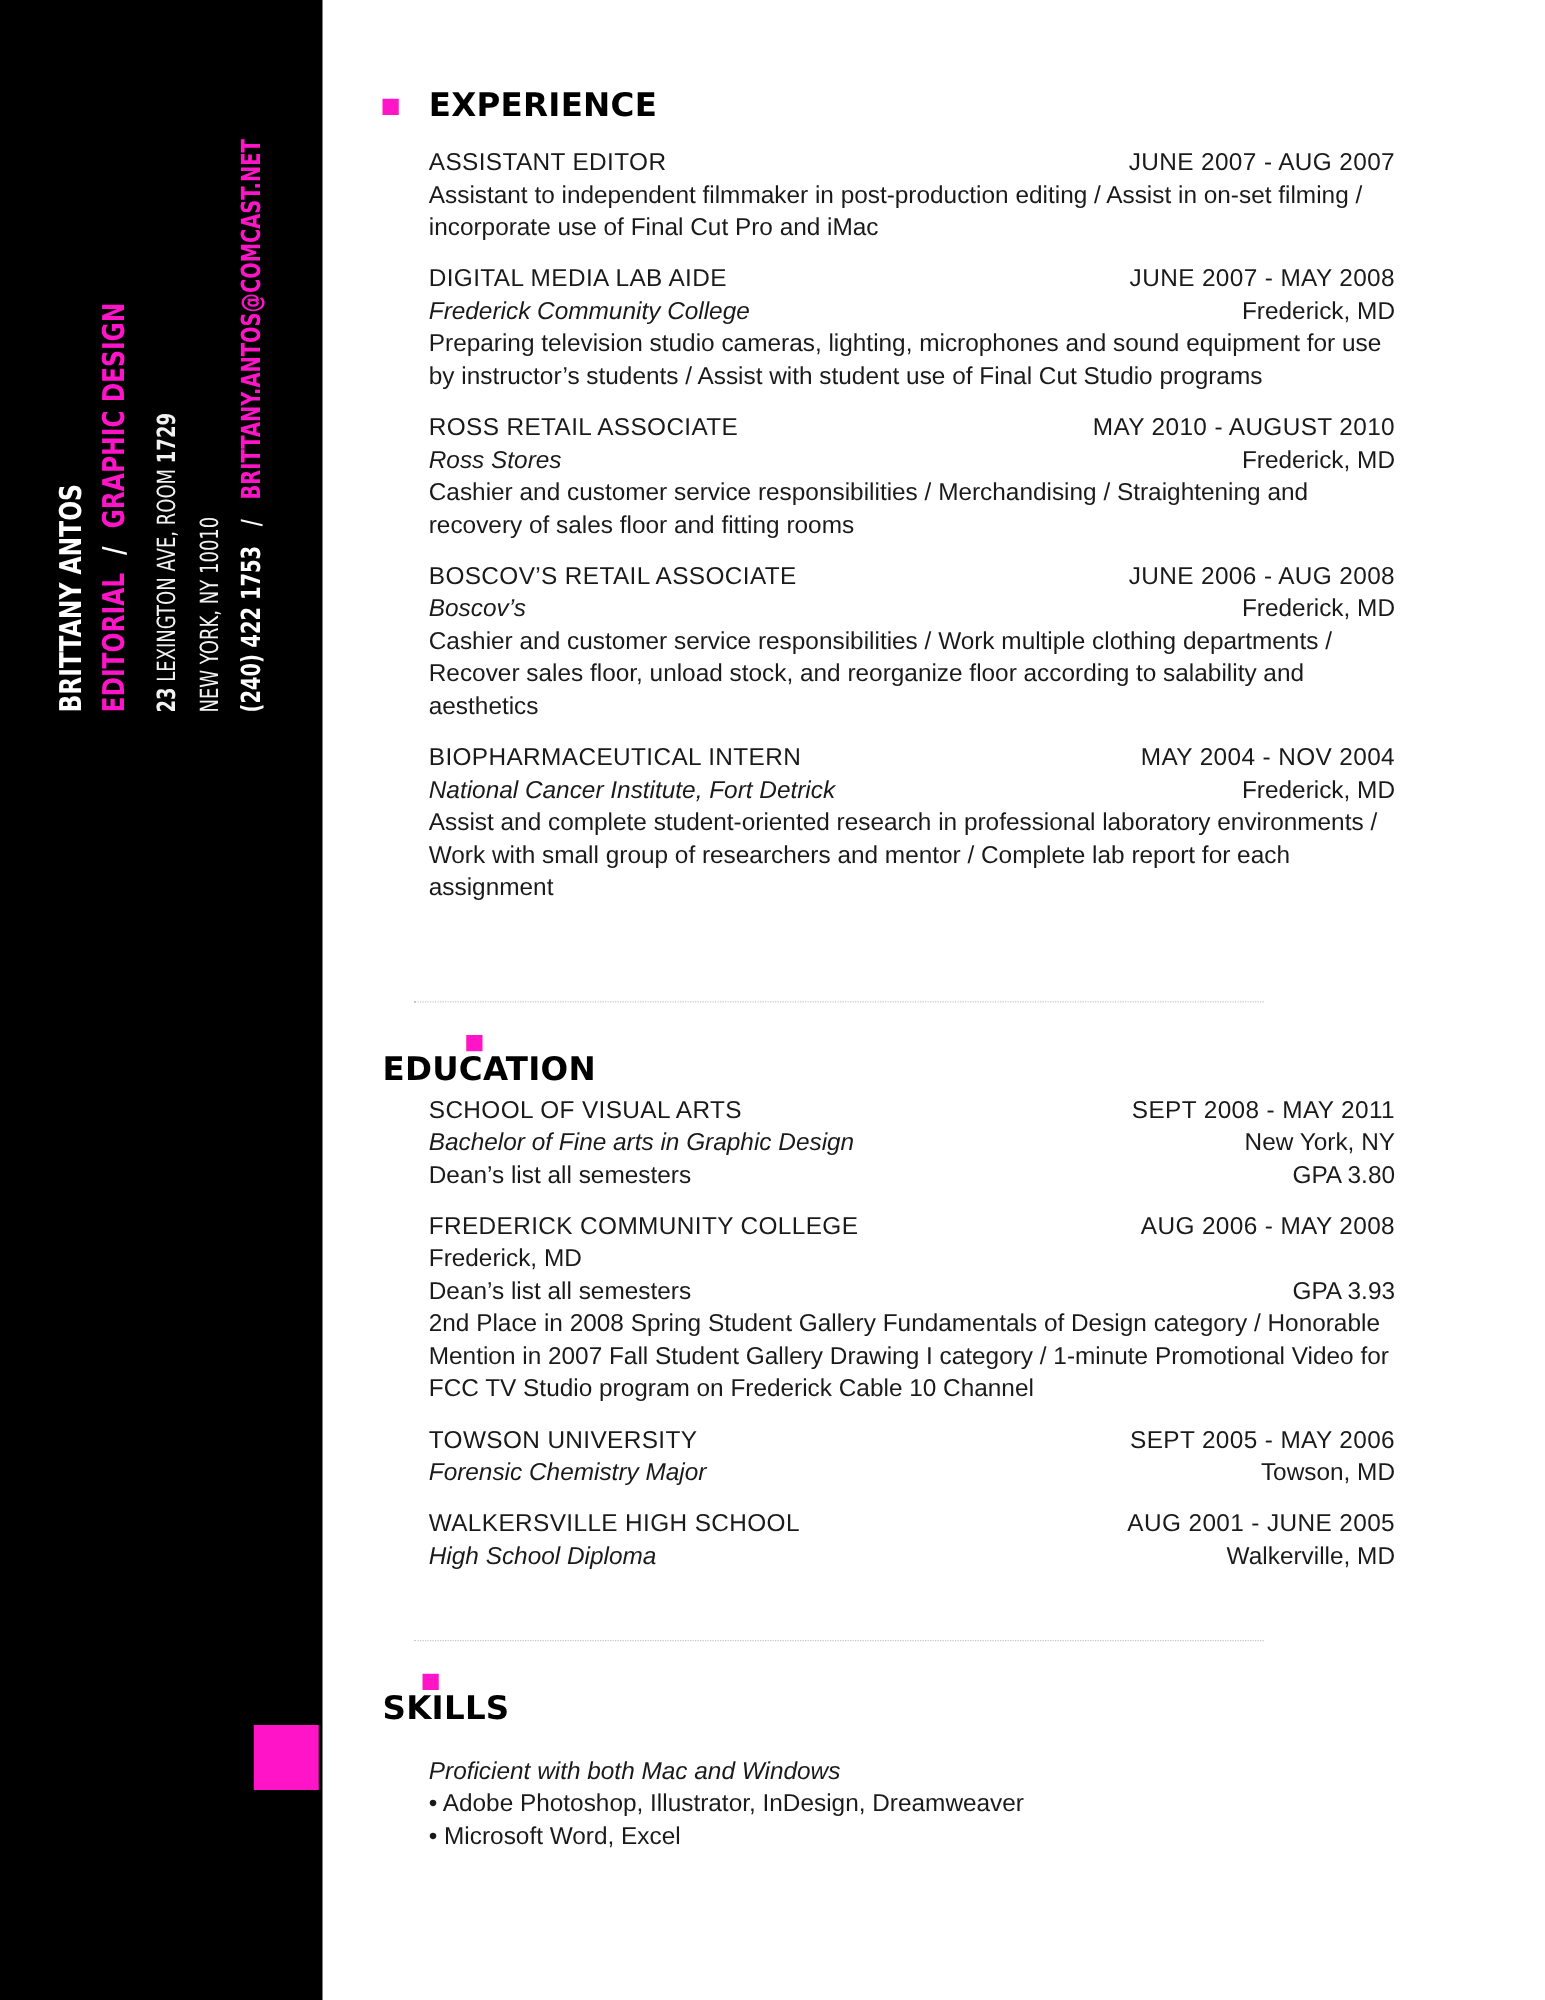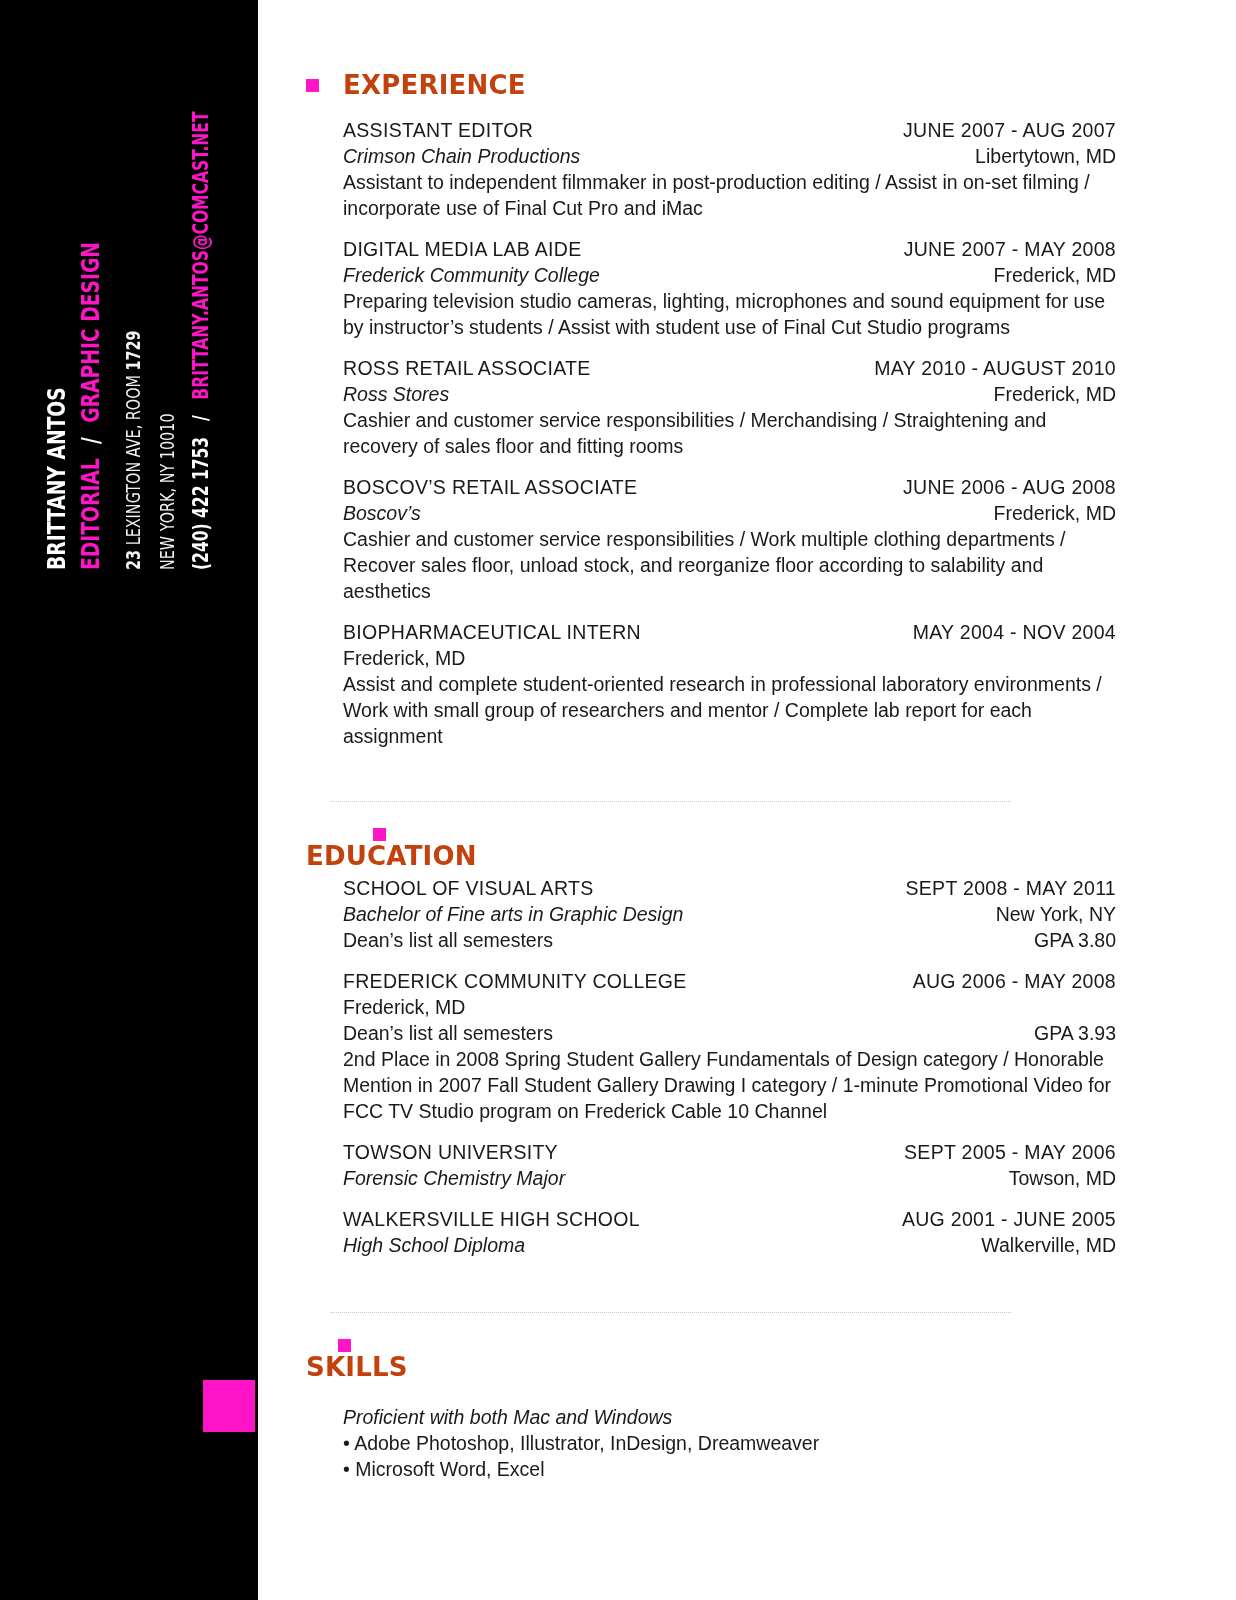--- a/index.html
+++ b/index.html
@@ -36,21 +36,21 @@
   }
 
   
   .main { position: absolute; left: 306px; top: 0; width: 812px; }
   .section-head {
     position: absolute; left: 0; display: flex; align-items: center;
   }
   .section-bullet { width: 13px; height: 13px; background: #ff14c8; margin-right: 24px; }
   .section-title {
     font-family: "DejaVu Sans", sans-serif; font-weight: bold;
-    font-size: 26px; letter-spacing: 0.2px; color: #c2410c;
+    font-size: 26px; letter-spacing: 0.2px; color: #000000;
   }
   .entries { position: absolute; left: 37px; width: 773px; }
   .entry { margin-bottom: 15px; }
   .row { display: flex; justify-content: space-between; font-size: 19.5px; line-height: 26px; height: 26px; white-space: nowrap; }
   .row .title { text-transform: uppercase; letter-spacing: 0.3px; }
   .row .date { letter-spacing: 0.3px; }
   .italic { font-style: italic; }
   .desc { font-size: 19.5px; line-height: 26px; }
   .divider {
     position: absolute; left: 25px; width: 680px; height: 0;
@@ -91,24 +91,20 @@
     <span class="section-bullet"></span>
     <span class="section-title">EXPERIENCE</span>
   </div>
   <div class="entries" style="top:117px;">
 
     <div class="entry">
       <div class="row">
           <span class="title">ASSISTANT EDITOR</span>
           <span class="date">JUNE  2007 - AUG 2007</span>
         </div>
-      <div class="row">
-          <span class="italic">Crimson Chain Productions</span>
-          <span>Libertytown,  MD</span>
-        </div>
       <div class="desc">Assistant to independent filmmaker in post-production editing  / Assist in on-set filming / incorporate use of Final Cut Pro and iMac</div>
     </div>
 
     <div class="entry">
       <div class="row">
           <span class="title">DIGITAL MEDIA LAB AIDE</span>
           <span class="date">JUNE 2007 - MAY 2008</span>
         </div>
       <div class="row">
           <span class="italic">Frederick Community College</span>
@@ -140,20 +136,21 @@
         </div>
       <div class="desc">Cashier and customer service responsibilities / Work multiple clothing departments / Recover sales floor, unload stock, and reorganize floor according to salability and aesthetics</div>
     </div>
 
     <div class="entry">
       <div class="row">
           <span class="title">BIOPHARMACEUTICAL INTERN</span>
           <span class="date">MAY  2004  -  NOV  2004</span>
         </div>
       <div class="row">
+          <span class="italic">National Cancer Institute, Fort Detrick</span>
           <span>Frederick,  MD</span>
         </div>
       <div class="desc">Assist and complete student-oriented research in professional laboratory environments / Work with small group of researchers and mentor / Complete lab report for each assignment</div>
     </div>
   </div>
 
   <div class="divider" style="top:801px;"></div>
 
   <div class="section-head" style="top:828px;flex-direction:column;">
     <span class="section-bullet"></span>

